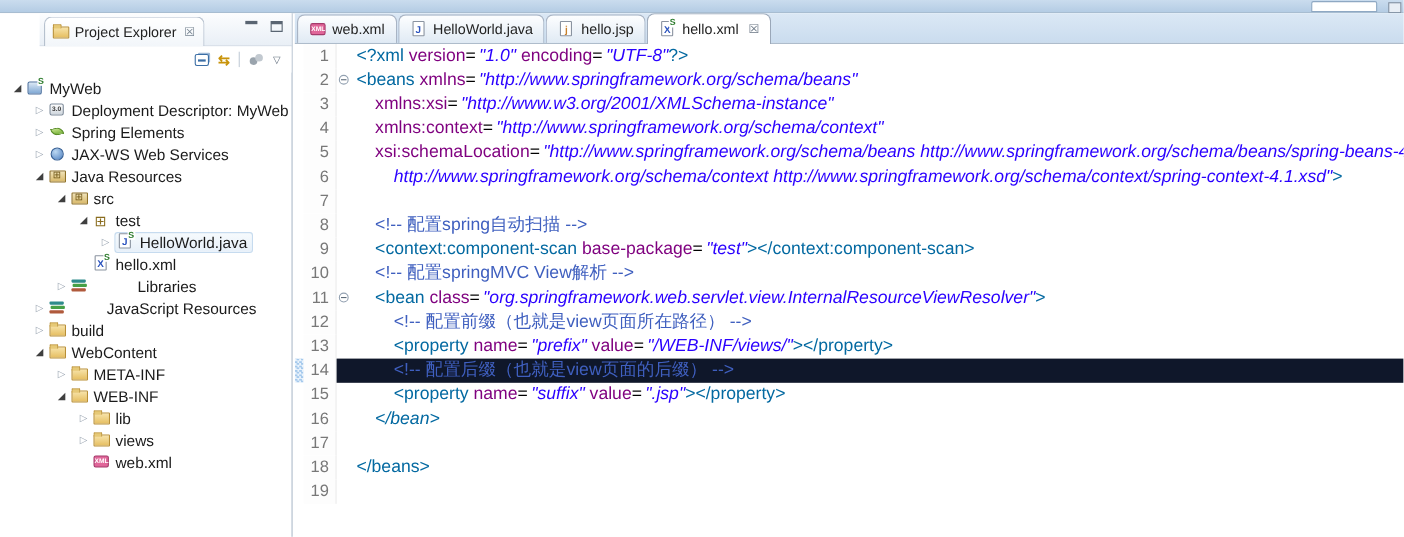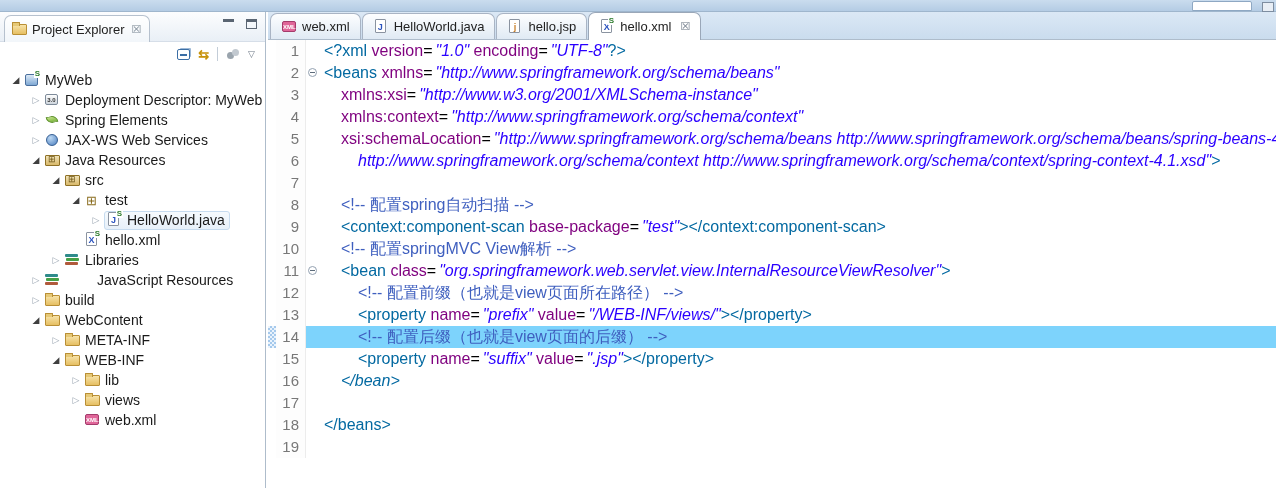--- a/index.html
+++ b/index.html
@@ -11,21 +11,21 @@
     background:linear-gradient(#cadcee,#b4cce4); border-bottom:1px solid #9fb6cd; }
   .top-search { position:absolute; right:24px; top:1px; width:60px; height:10px;
     background:#fff; border:1px solid #8ea8c3; border-radius:2px 2px 0 0; }
   .top-corner-btn { position:absolute; right:2px; top:2px; width:12px; height:10px;
     background:#e8eef5; border:1px solid #7d8da0; }
 
   
   .left-panel { position:absolute; left:0; top:12px; width:266px; height:476px;
     background:#fff; border-right:1px solid #aebccb; }
   .view-header { position:relative; height:30px;
-    background:linear-gradient(#fcfdfe,#e9eff6); border-bottom:1px solid #d6dee8; }
+    background:linear-gradient(#fcfdfe,#e9eff6); border-bottom:1px solid #d6dee8;margin-left:36px; }
   .view-tab { position:absolute; left:4px; top:3px; height:27px; display:flex;
     align-items:center; gap:5px; padding:0 8px 0 6px; background:linear-gradient(#ffffff,#f2f6fa);
     border:1px solid #b6c1ce; border-bottom:none; border-radius:7px 7px 0 0; font-size:13px; color:#222; }
   .view-tab .vclose { color:#7a8794; font-size:11px; margin-left:2px; cursor:pointer; }
   .minmax { position:absolute; right:8px; top:7px; display:flex; gap:12px; }
   .btn-min { width:11px; height:9px; border-top:3px solid #5a6572; }
   .btn-max { width:11px; height:10px; border:1px solid #5a6572; border-top:3px solid #5a6572; }
   .view-toolbar { height:24px; display:flex; justify-content:flex-end; align-items:center;
     gap:8px; padding-right:10px; background:#fff; }
   .tb-sep { width:1px; height:14px; background:#c3cdd8; }
@@ -94,21 +94,21 @@
 
   
   .code-area { position:relative; height:448px; overflow:hidden; font-size:16px; }
   .crow { display:flex; height:22px; line-height:22px; white-space:nowrap; }
   .c-marker { width:8px; flex:0 0 8px; background:#fff; }
   .c-marker.hl { background:conic-gradient(#a5c9ec 25%, #eaf3fc 0 50%, #a5c9ec 0 75%, #eaf3fc 0);
     background-size:4px 4px; }
   .c-num { width:30px; flex:0 0 30px; text-align:right; padding-right:6px; color:#787878;
     font-size:15px; background:#fdfdfd; border-right:1px solid #ececec; }
   .c-body { flex:1; display:flex; position:relative; }
-  .c-body.hl { background:#7dd3fc; }
+  .c-body.hl { background:#0f172a; }
   .c-fold { width:14px; flex:0 0 14px; position:relative; }
   .foldminus { position:absolute; left:2px; top:6px; width:9px; height:9px; border:1px solid #93a1b1;
     border-radius:50%; background:#fff; }
   .foldminus::after { content:""; position:absolute; left:1px; top:3px; width:5px; height:1px; background:#5d6b7a; }
   .c-text { white-space:pre; }
   .tk-tag { color:#0369a1; }
   .tk-attr { color:#7f007f; }
   .tk-val { color:#2a00ff; font-style:italic; }
   .tk-com { color:#3f5fbf; }
   .tk-punc { color:#000; margin-right:3px; }
@@ -214,21 +214,21 @@
         <span style="display: flex; align-items: center;">
           <span class="ticon">
             <span class="ic-doc" style="color: rgb(42, 82, 190);">X</span>
             <span class="badge-s">S</span>
           </span>
           <span class="t-label">hello.xml</span>
         </span>
       </div>
       <div class="trow" style="padding-left: 48px;">
         <span class="arrowbox arrow-col">▷</span>
-        <span style="display: flex; align-items: flex-end;">
+        <span style="display: flex; align-items: flex-end; gap: 40px;">
           <span class="ticon">
             <span class="ic-books">
               <i></i>
               <i></i>
               <i></i>
             </span>
           </span>
           <span class="t-label">Libraries</span>
         </span>
       </div>

